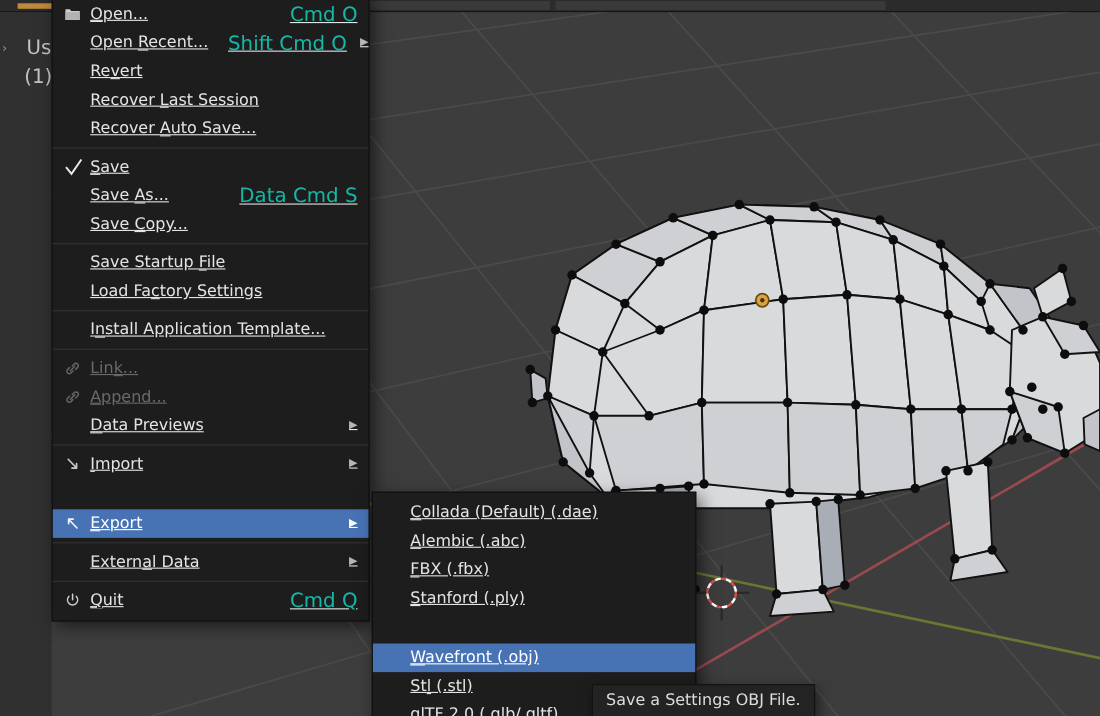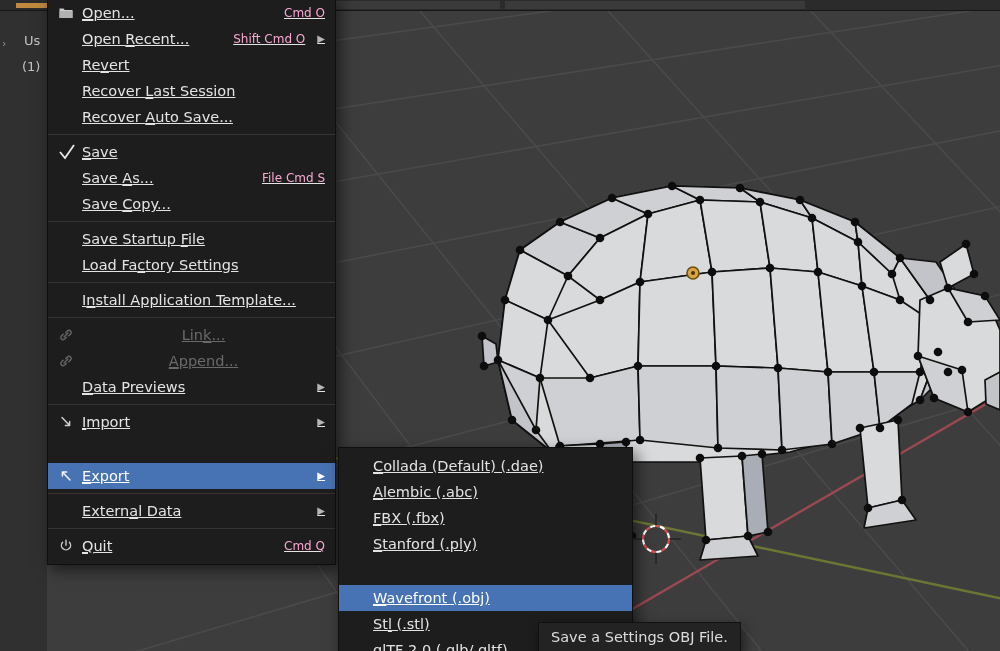--- a/index.html
+++ b/index.html
@@ -24,21 +24,21 @@
   .topstrip .seg {
     position: absolute; top: 1px; height: 8px; background: #3a3a3a;
   }
   .grid-svg { position: absolute; left: 0; top: 11px; width: 1000px; height: 640px; }
 
   
   .outliner {
     position: absolute; left: 0; top: 11px; width: 47px; height: 640px;
     background: #303030;
   }
-  .outl-row { position: absolute; color: #c3c3c3; font-size: 13px; white-space: nowrap; }
+  .outl-row { position: absolute; color: #c3c3c3; font-size: 18px; white-space: nowrap; }
   .outl-arrow {
     position: absolute; left: 2px; top: 26px; color: #999; font-size: 11px;
   }
   .outl-ghost { position: absolute; color: #4a4a4a; font-size: 13px; white-space: nowrap; }
 
   
   .menu {
     position: absolute;
     background: #1d1d1d;
     border: 1px solid #0f0f0f;
@@ -53,32 +53,32 @@
     position: relative;
     display: flex; align-items: center;
     height: 26px;
     padding: 0 10px 0 10px;
     color: #e4e4e4;
     font-size: 14.5px;
     cursor: default;
     white-space: nowrap;
     text-decoration: underline;
   }
-  .mi.disabled { color: #6a6a6a; text-align: center; }
+  .mi.disabled { color: #6a6a6a; }
   .mi.sel { background: #4772b3; color: #ffffff; margin-top: 28px; }
   .mi .ico {
     width: 24px; min-width: 24px; height: 16px;
     display: inline-flex; align-items: center; justify-content: flex-start;
     opacity: .92;
   }
   .mi.disabled .ico { opacity: .4; }
   .mi .lbl { flex: 1; }
   .mi .lbl u { text-decoration: underline; text-underline-offset: 2px; }
   .mi .accel {
-    color: #f9a8d4; font-size: 12px; margin-left: 18px;
+    color: #14b8a6; font-size: 18px; margin-left: 18px;
   }
   .mi .arrow {
     margin-left: 12px; color: #b6b6b6; font-size: 10px; line-height: 1;
   }
   .mi.sel .arrow { color: #fff; }
   .mi .check {
     position: absolute; left: 10px; top: 2px;
     width: 18px; height: 22px;
   }
   .sep { height: 1px; background: #343434; margin: 4px 0; }
@@ -346,21 +346,21 @@
       <div class="mi">
         <span class="ico"></span>
         <svg class="check" viewBox="0 0 18 22">
           <path d="M2 11 L7 17 L16 4" fill="none" stroke="#e9e9e9" stroke-width="1.8"></path>
         </svg>
         <span class="lbl"><u>S</u>ave</span>
       </div>
       <div class="mi">
         <span class="ico"></span>
         <span class="lbl">Save <u>A</u>s...</span>
-        <span class="accel">File Cmd S</span>
+        <span class="accel">Data Cmd S</span>
       </div>
       <div class="mi">
         <span class="ico"></span>
         <span class="lbl">Save <u>C</u>opy...</span>
       </div>
       <div class="sep"></div>
       <div class="mi">
         <span class="ico"></span>
         <span class="lbl">Save Startup <u>F</u>ile</span>
       </div>

